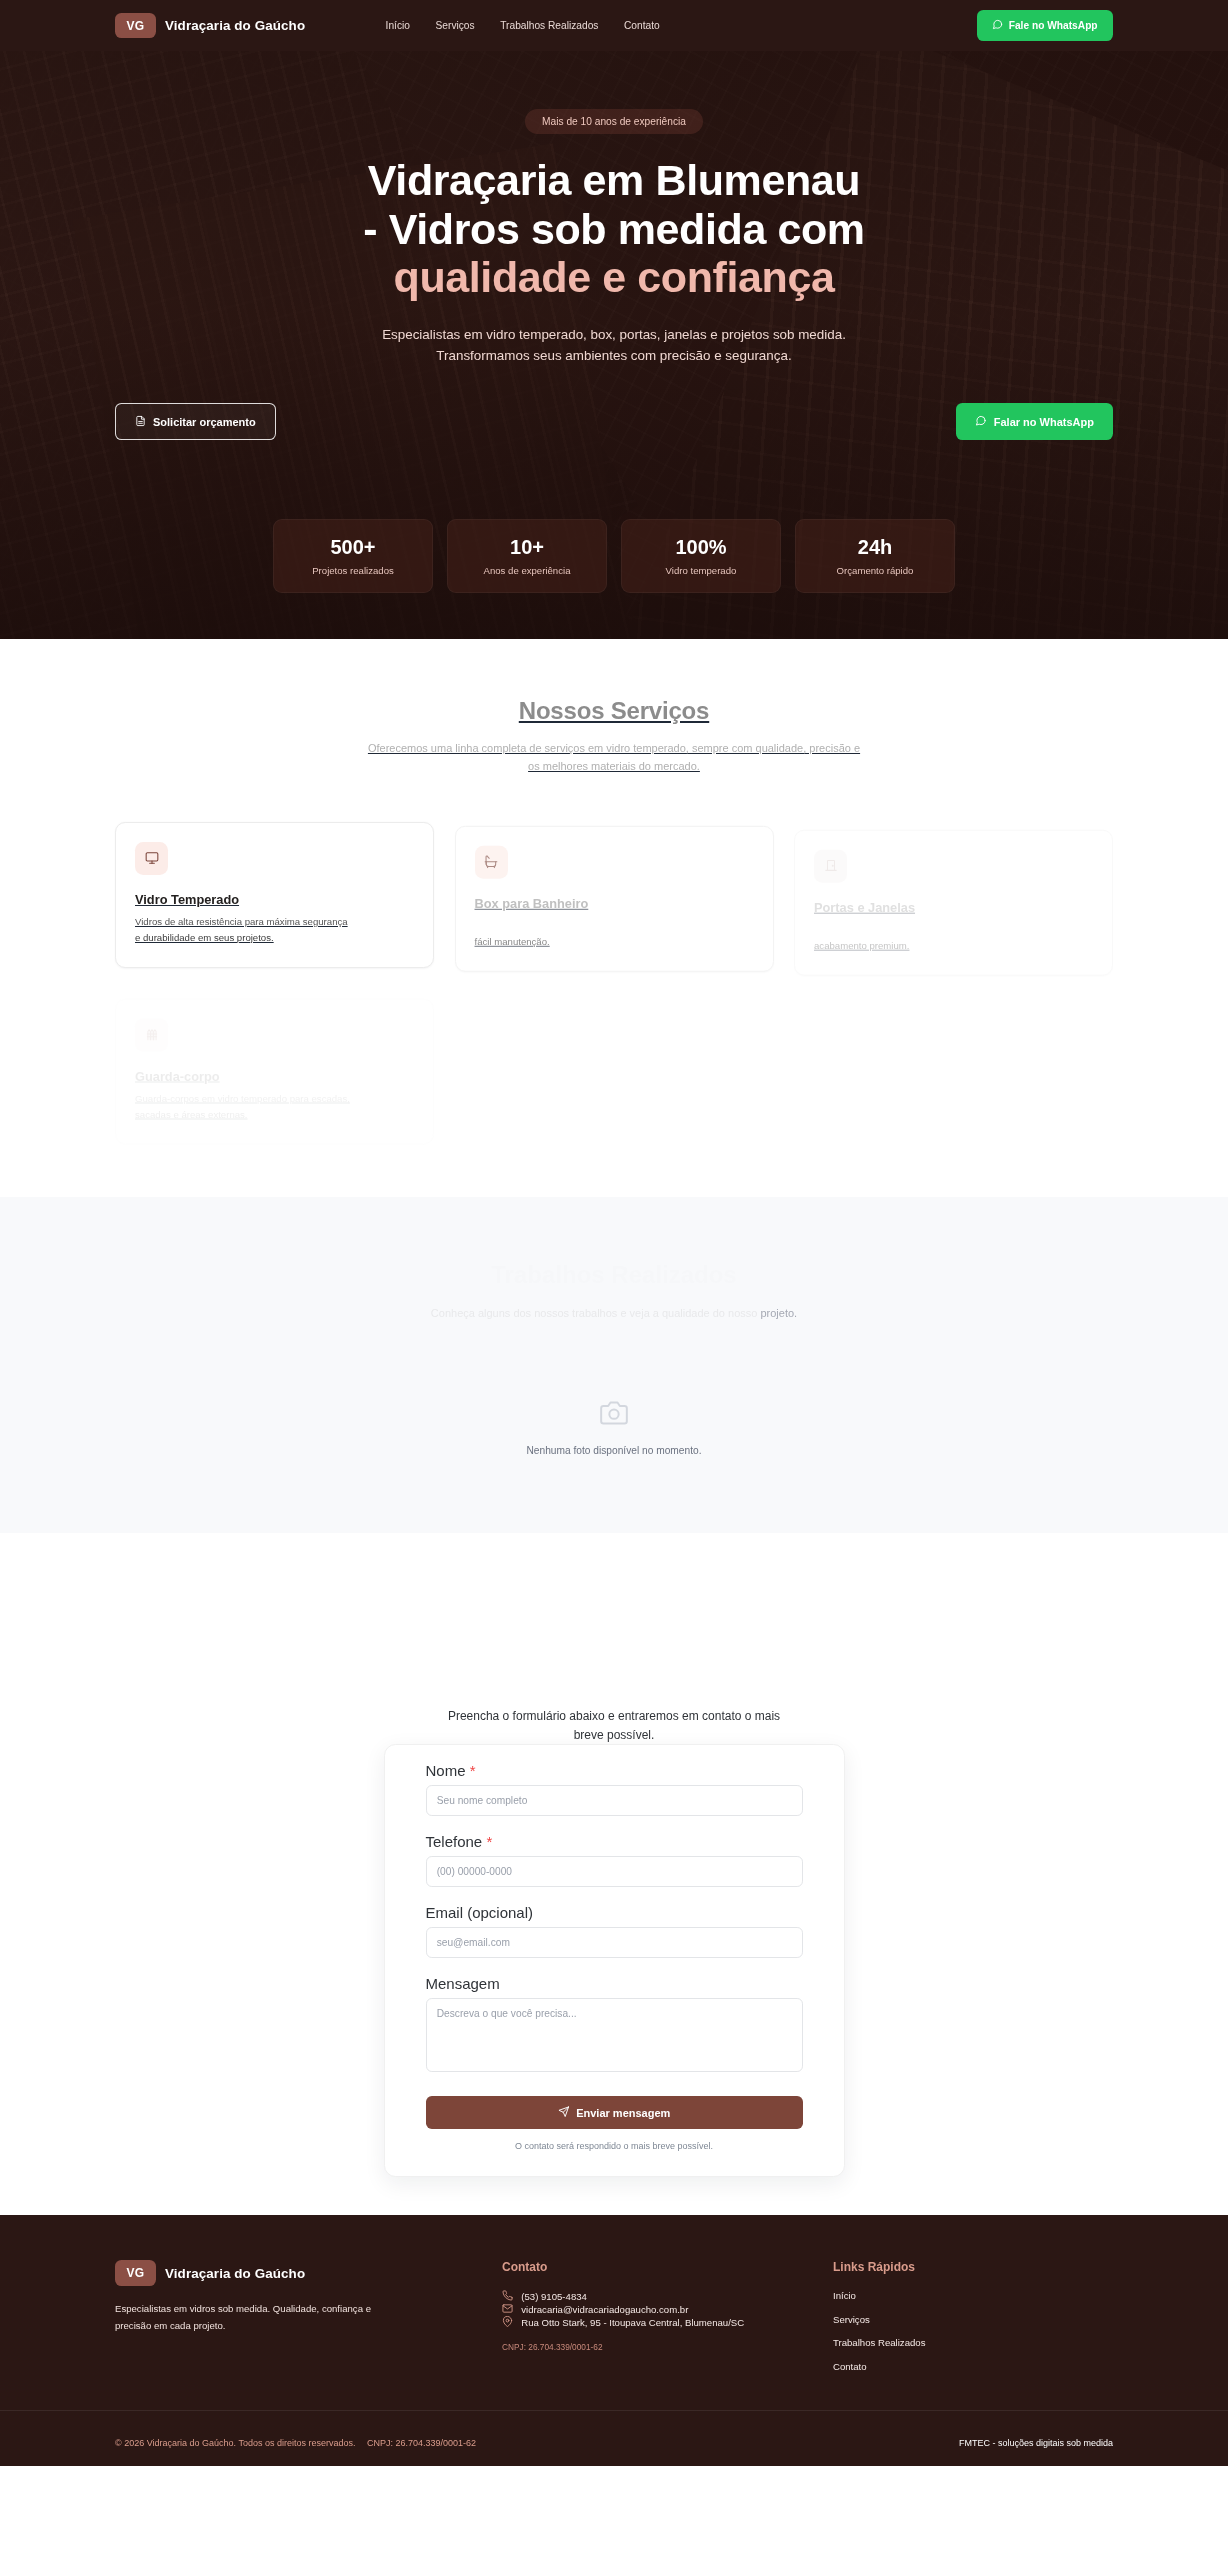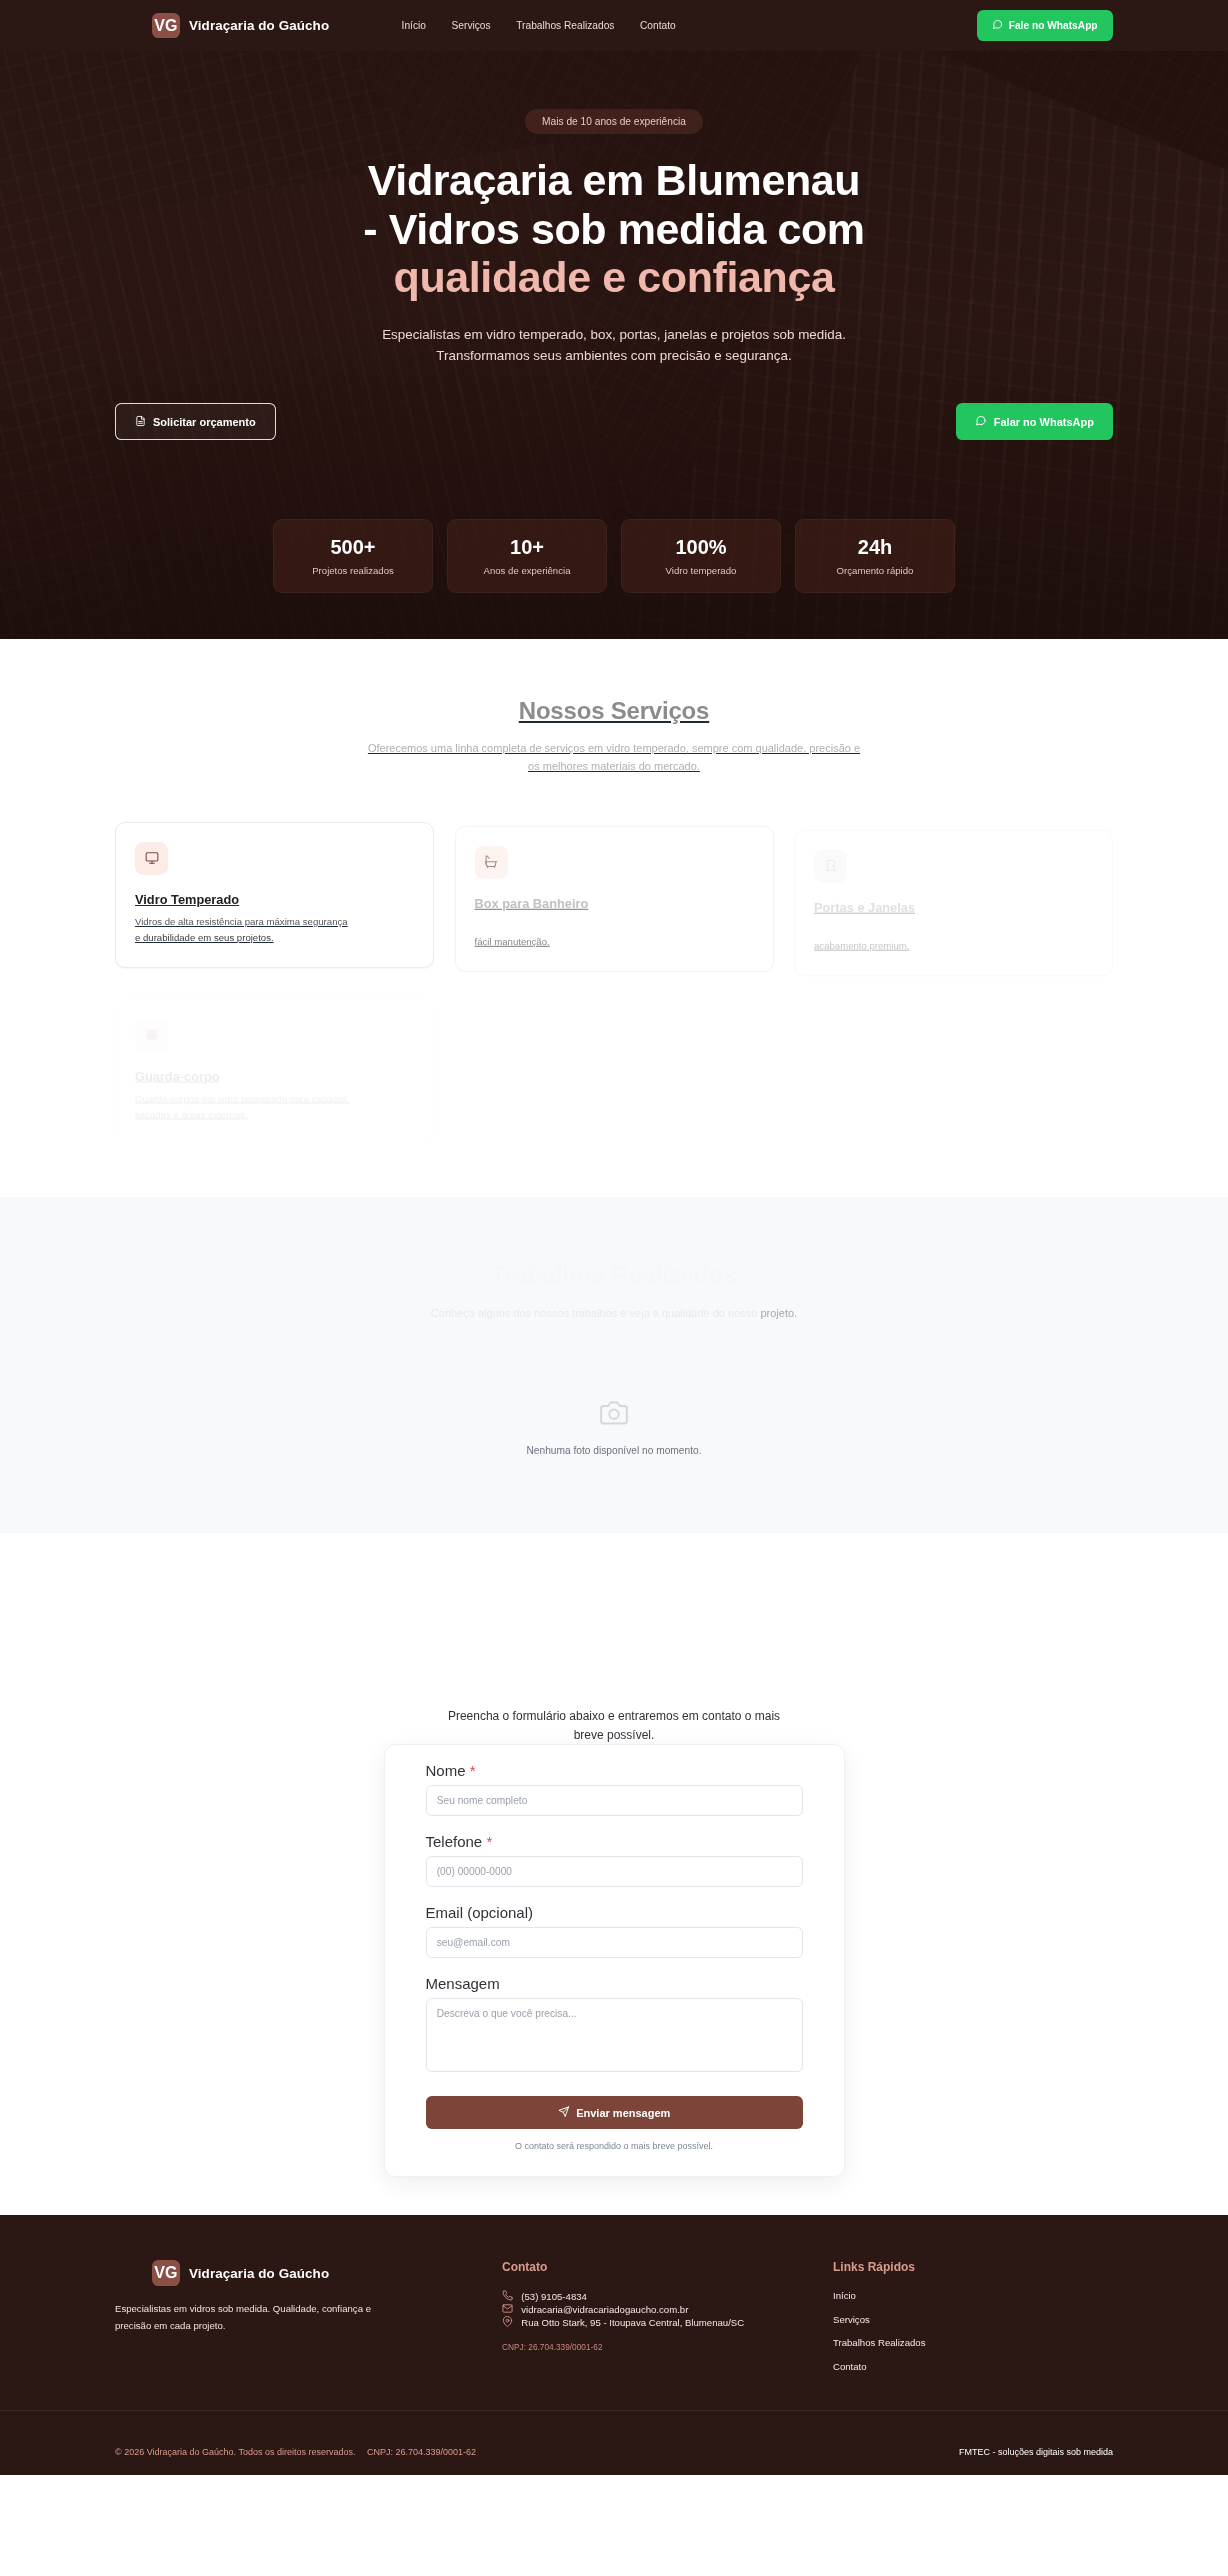--- a/index.html
+++ b/index.html
@@ -23,26 +23,25 @@
   }
   .nav-inner{
     width:998px;
     margin:0 auto;
     display:flex;
     align-items:center;
     gap:18px;
   }
   .brand{display:flex;align-items:center;gap:9px;}
   .brand-badge{
-    width:28px;height:25.6px;border-radius:6.4px;
+    width:41px;height:25.6px;border-radius:6.4px;
     background:#8b4f45;
-    color:#fff;font-weight:bold;font-size:16px;
+    color:#fff;font-weight:bold;font-size:12px;
     display:flex;align-items:center;justify-content:center;
     letter-spacing:0.3px;
-    margin-left:37px;
   }
   .brand-name{color:#ffffff;font-size:13.4px;font-weight:bold;letter-spacing:0.1px;}
   .nav-links{
     display:flex;gap:25.6px;margin-left:auto;margin-right:auto;
     transform:translateX(-58px);
   }
   .nav-links a{
     color:#e9d9d5;text-decoration:none;font-size:10.2px;
   }
   .nav-cta{
@@ -273,21 +272,21 @@
   .foot-items{margin-top:15.4px;display:flex;flex-direction:column;gap:0;}
   .foot-item{display:flex;align-items:center;gap:8.3px;color:#f4e8e5;font-size:9.6px;}
   .foot-item svg{flex:none;}
   .foot-cnpj{margin-top:12.8px;color:#c98a7c;font-size:8.3px;}
   .foot-links{margin-top:15.4px;display:flex;flex-direction:column;gap:12.8px;}
   .foot-links a{color:#f4e8e5;font-size:9.6px;text-decoration:none;}
   .foot-bar{
     margin-top:38px;border-top:0.6px solid rgba(255,255,255,.08);
   }
   .foot-bar-inner{
-    width:998px;margin:17px auto;height:47px;
+    width:998px;margin:8px auto;height:47px;
     display:flex;align-items:center;justify-content:space-between;
   }
   .foot-copy{color:#d99c8c;font-size:9px;}
   .foot-copy .cnpj{margin-left:9px;}
   .foot-credit{color:#ffffff;font-size:9px;}
 </style>
 </head>
 <body>
 
 <header class="navbar">

